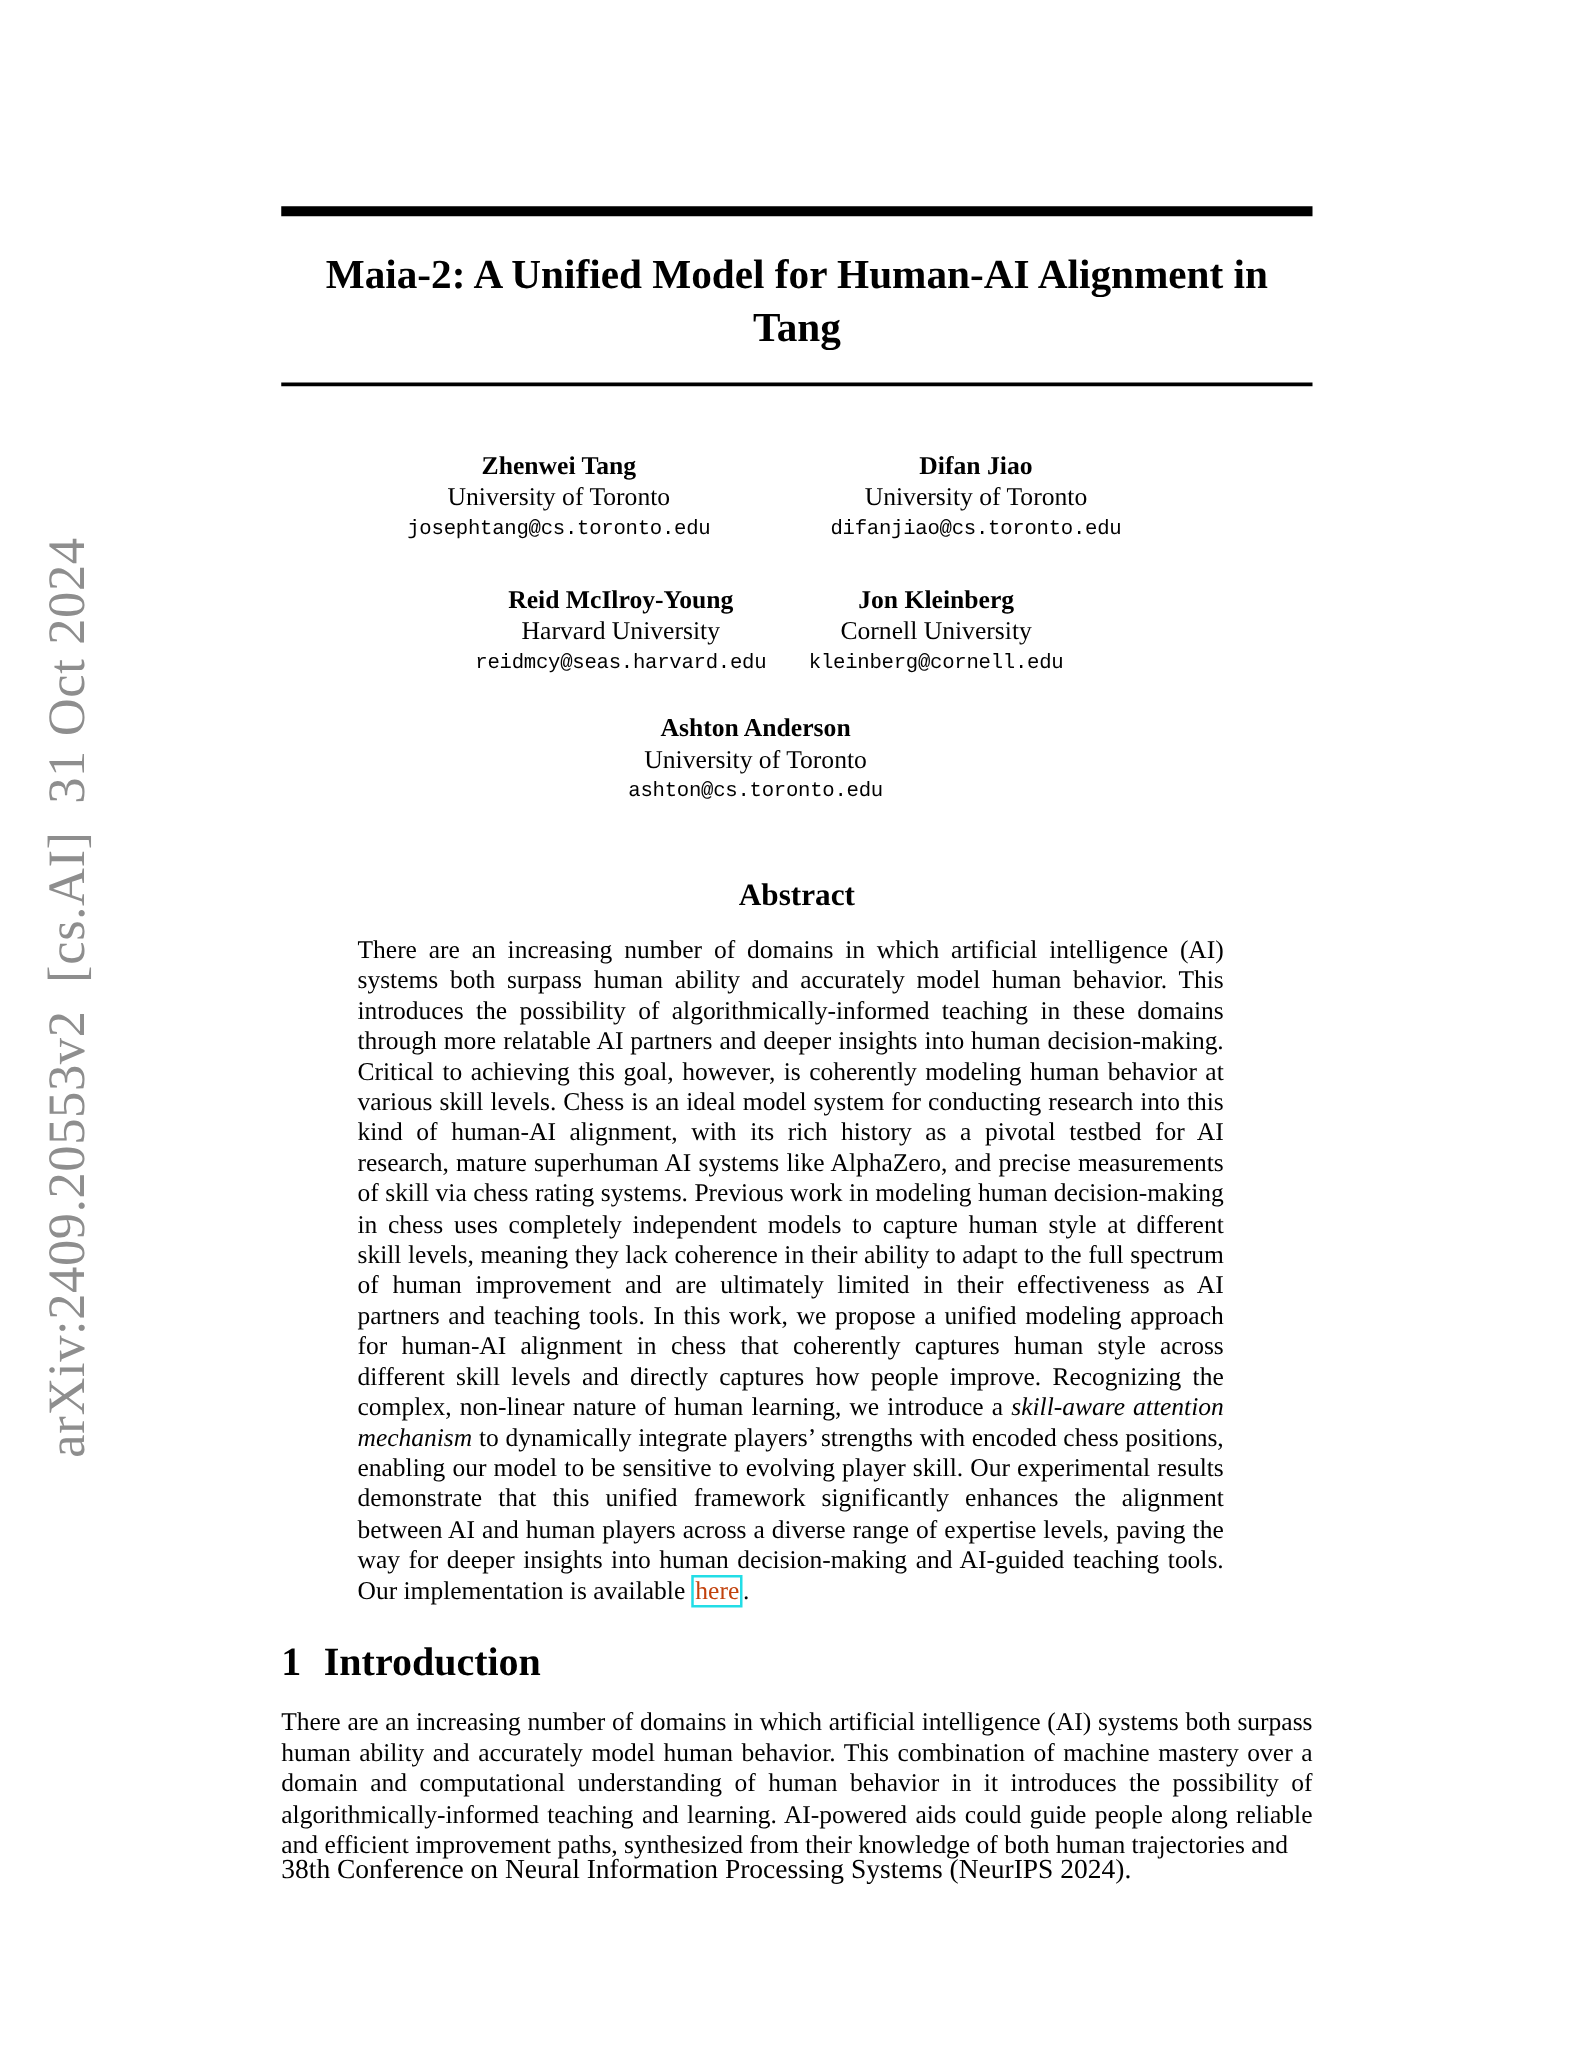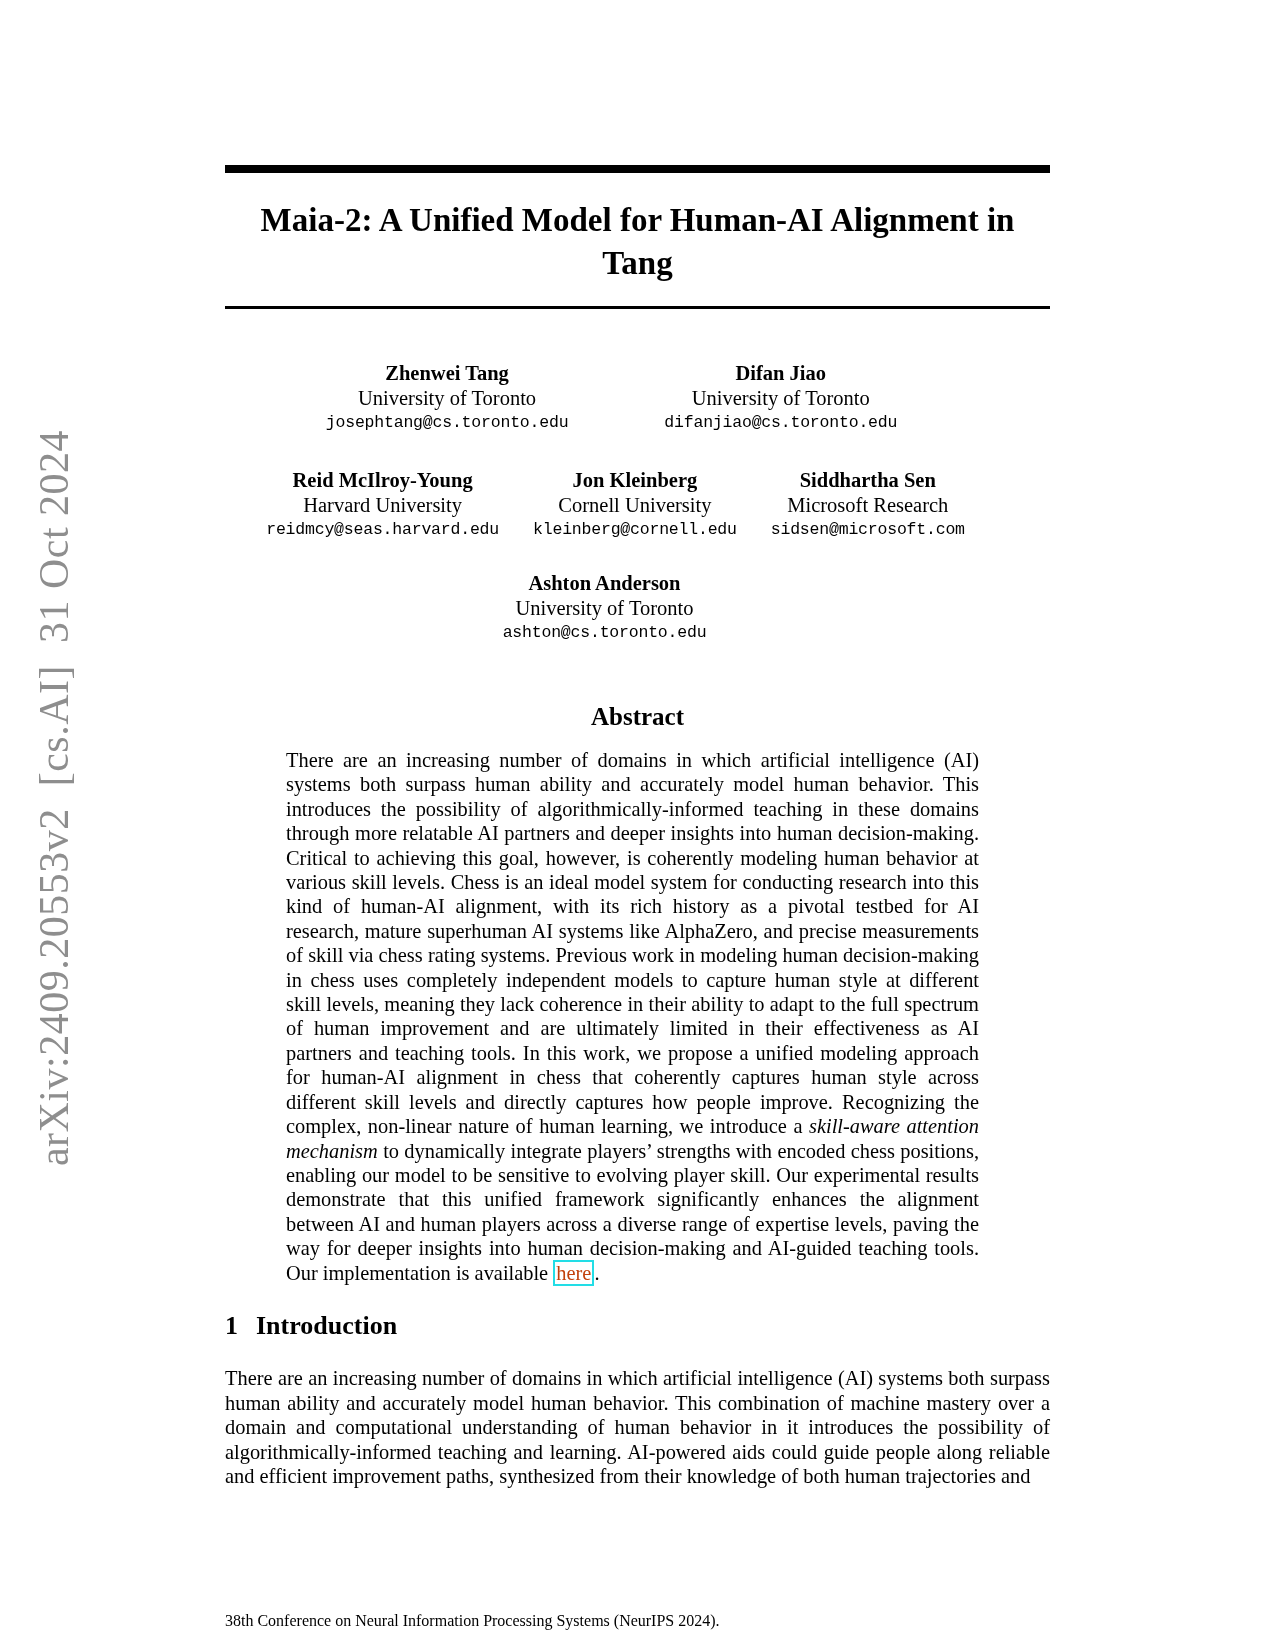--- a/index.html
+++ b/index.html
@@ -52,29 +52,29 @@
     position:absolute;top:748px;left:286px;width:693px;margin:0;
     font-size:20.4px;line-height:24.4px;text-align:justify;
   }
   .abs-body em{font-style:italic;}
   .linkbox{
     color:#c2410c;text-decoration:none;
     border:2px solid #22dde6;padding:0 1px;
   }
 
   
-  .sec{position:absolute;top:1311px;left:225px;margin:0;font-size:26px;font-weight:bold;text-align:center;}
+  .sec{position:absolute;top:1311px;left:225px;margin:0;font-size:32px;font-weight:bold;text-align:center;}
   .sec-num{margin-right:18px;}
   .intro{
     position:absolute;top:1366px;left:225px;width:825px;margin:0;
     font-size:20.4px;line-height:24.6px;text-align:justify;
   }
 
   
-  .footer{position:absolute;top:1612px;left:225px;font-size:16px;}
+  .footer{position:absolute;top:1482px;left:225px;font-size:22px;}
 </style>
 </head>
 <body>
 
 <div class="page">
 
   <div class="watermark">arXiv:2409.20553v2  [cs.AI]  31 Oct 2024</div>
 
   <div class="rule rule-thick"></div>
 
@@ -102,25 +102,20 @@
     <div class="author">
       <div class="a-name">Reid McIlroy-Young</div>
       <div class="a-affil">Harvard University</div>
       <div class="a-email">reidmcy@seas.harvard.edu</div>
     </div>
     <div class="author">
       <div class="a-name">Jon Kleinberg</div>
       <div class="a-affil">Cornell University</div>
       <div class="a-email">kleinberg@cornell.edu</div>
     </div>
-    <div class="author">
-      <div class="a-name">Siddhartha Sen</div>
-      <div class="a-affil">Microsoft Research</div>
-      <div class="a-email">sidsen@microsoft.com</div>
-    </div>
   </div>
 
   <div class="authors-row row3">
     <div class="author">
       <div class="a-name">Ashton Anderson</div>
       <div class="a-affil">University of Toronto</div>
       <div class="a-email">ashton@cs.toronto.edu</div>
     </div>
   </div>
 

